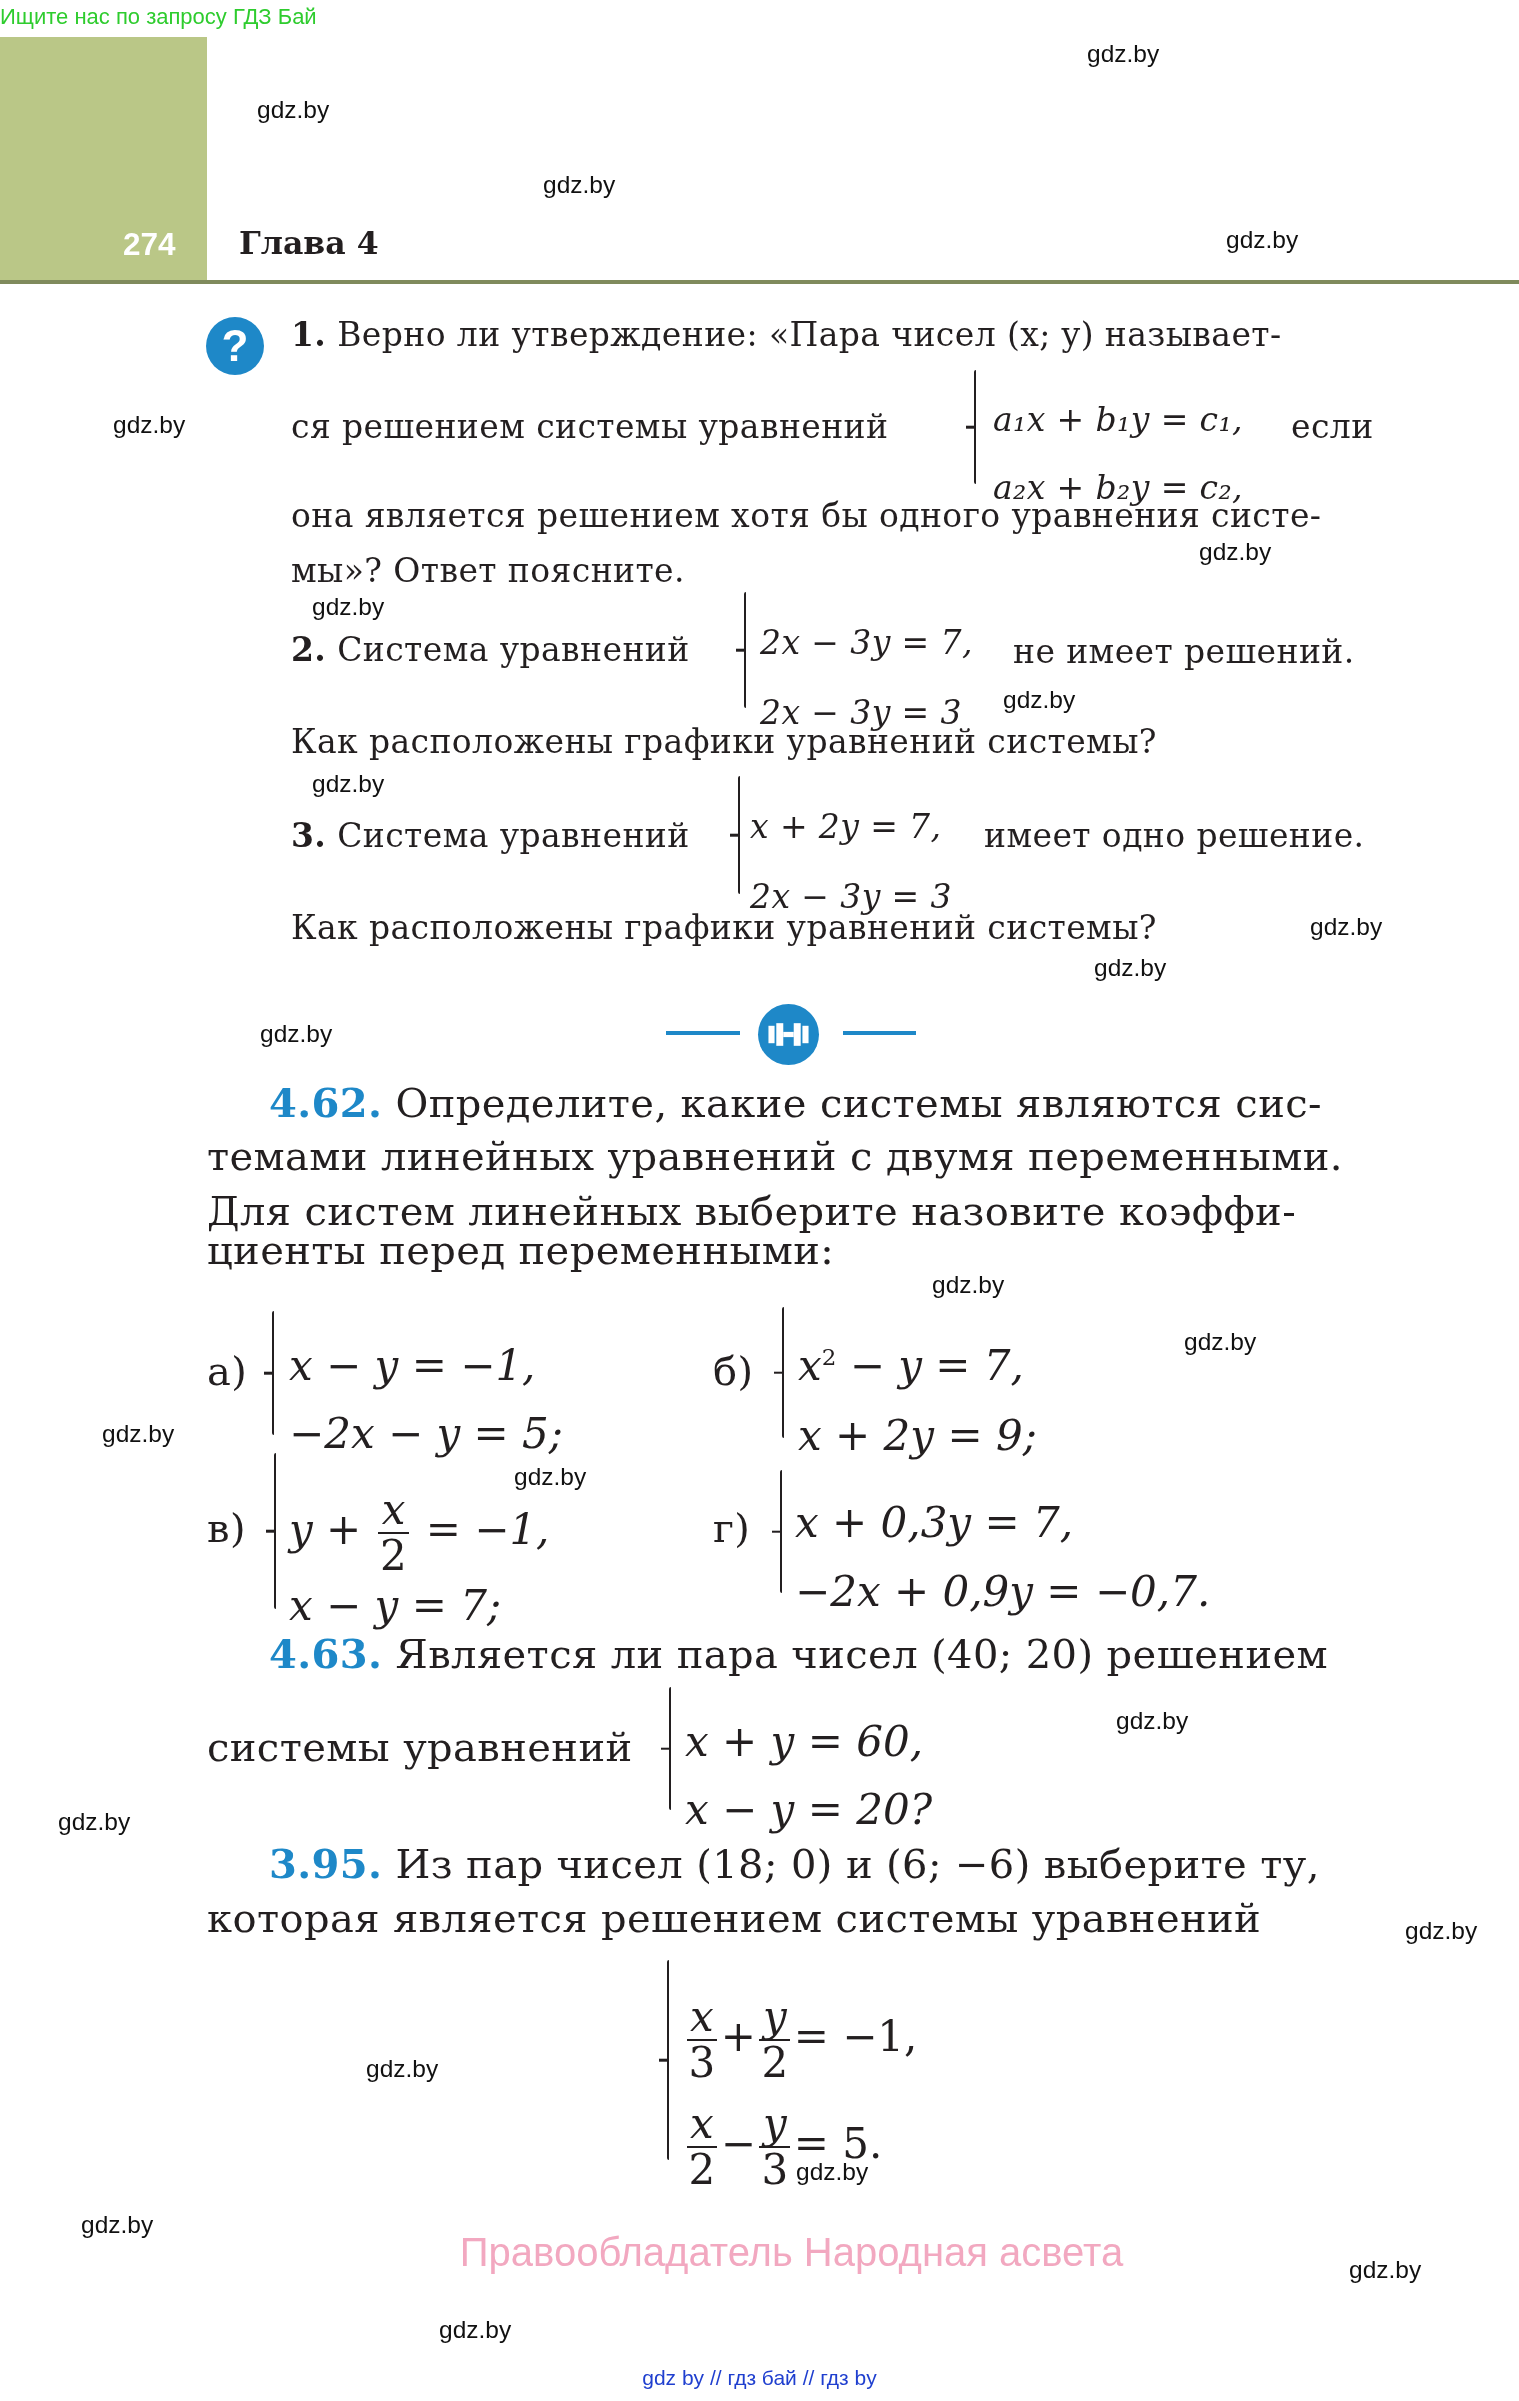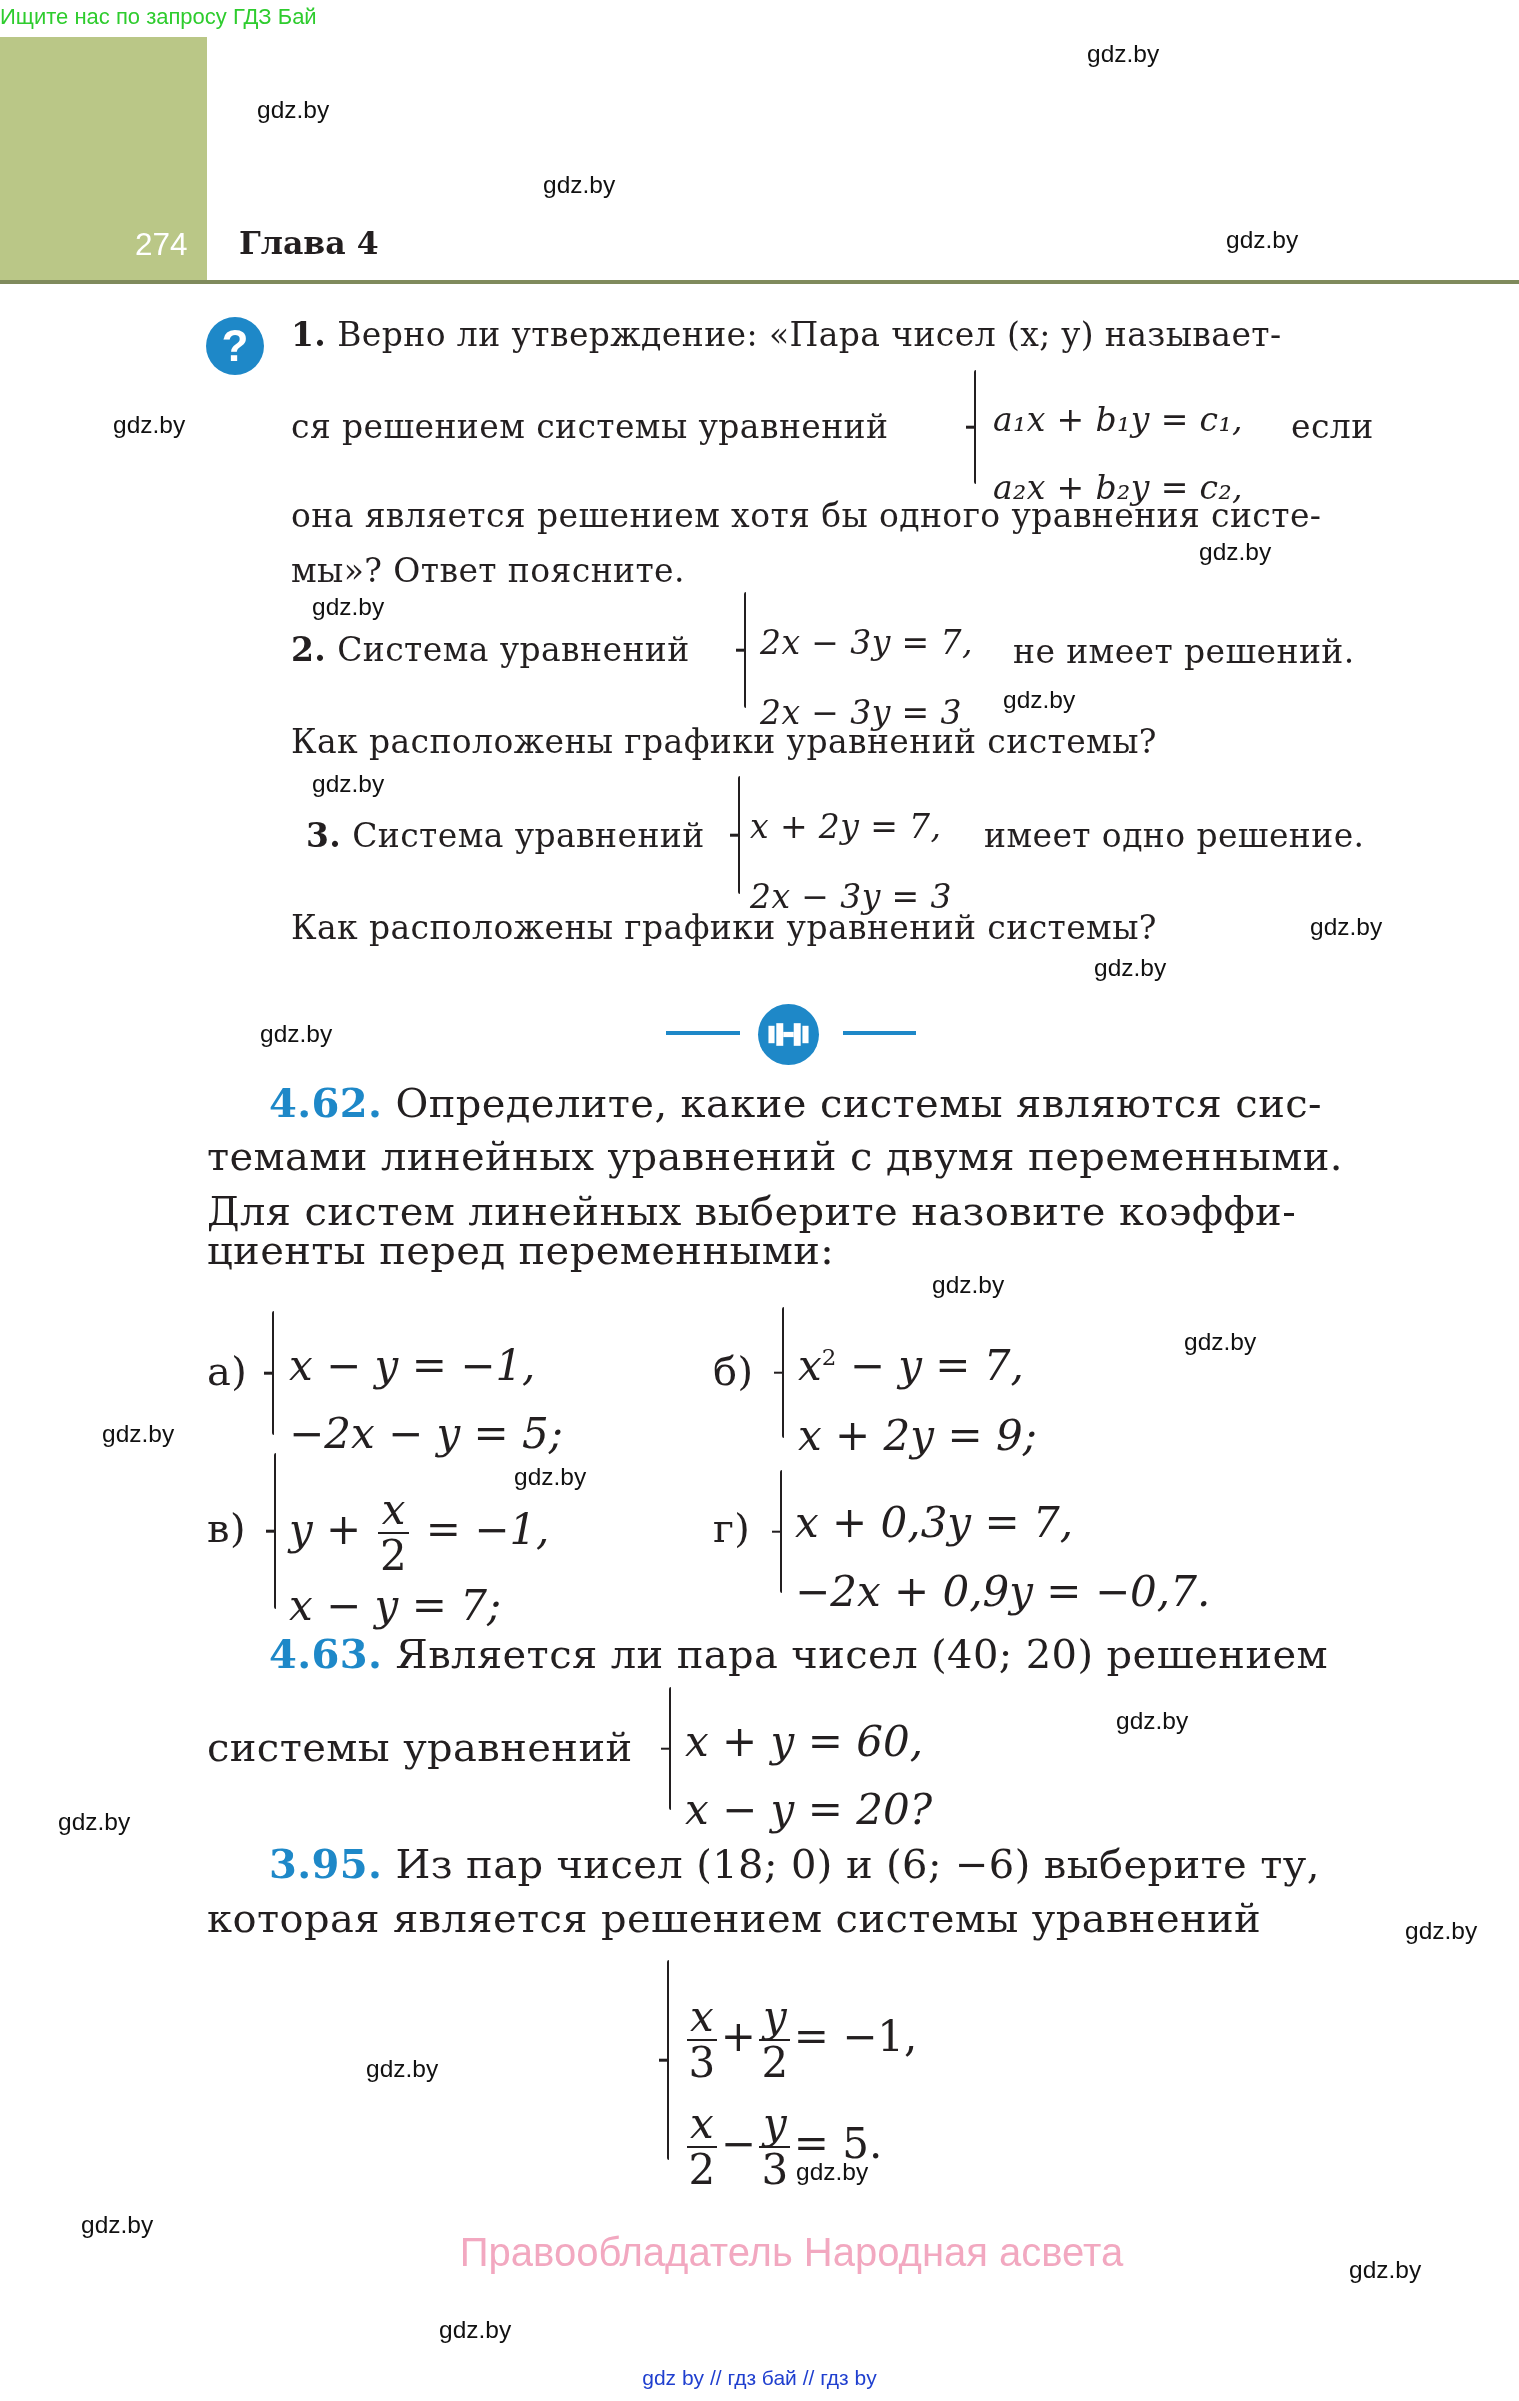--- a/index.html
+++ b/index.html
@@ -3,22 +3,22 @@
 <meta charset="utf-8">
 <style>
   html, body { margin:0; padding:0; background:#ffffff; }
   body { width:1519px; height:2401px; position:relative; overflow:hidden;
          font-family:"DejaVu Serif", "Liberation Serif", serif; color:#231f20; }
   .abs { position:absolute; white-space:nowrap; }
   .top-banner { left:0; width:1519px; top:3.5px; text-align:left; color:#2ecc2e;
                 font-family:"Liberation Sans", sans-serif; font-size:22px; }
   .sidebar { left:0; top:37px; width:207px; height:245px; background:#bac787; }
   .header-rule { left:0; top:280px; width:1519px; height:4.4px; background:#7f8a5c; }
-  .page-num { left:123px; top:226px; font-family:"Liberation Sans", sans-serif; font-weight:normal;
-              font-size:31.5px; color:#ffffff;margin-left:12px; }
+  .page-num { left:123px; top:226px; font-family:"Liberation Sans", sans-serif; font-weight:bold;
+              font-size:31.5px; color:#ffffff; }
   .chapter { left:239px; top:224px; font-family:"DejaVu Serif", serif; font-weight:bold; font-size:31.5px; }
   .wm { font-family:"Liberation Sans", sans-serif; font-size:24.5px; color:#111; }
   .q-icon { left:206px; top:317px; width:58px; height:58px; border-radius:50%; background:#1e88c8;
             color:#fff; font-family:"Liberation Sans", sans-serif; font-weight:bold; font-size:44px;
             text-align:center; line-height:58px; }
   .qtext { font-size:33px; letter-spacing:0.4px; }
   .qnum { font-weight:bold; }
   .math { font-family:"DejaVu Serif", serif; font-style:italic;margin-top:28px; }
   .brace { position:absolute; border-left:2.6px solid #231f20; border-radius:15.8px 0 0 15.8px; }
   .brace::before { content:""; position:absolute; left:-10.5px; top:50%; width:8.8px; height:2.6px;
@@ -88,21 +88,21 @@
 <div class="abs qtext" style="left:291px;top:630px">
   <span class="qnum">2.</span>
   <span>Система уравнений</span>
 </div>
 <div class="brace" style="left:744px;top:592px;height:116px"></div>
 <div class="abs qtext math" style="left:760px;top:595px">2x − 3y = 7,</div>
 <div class="abs qtext math" style="left:760px;top:665px">2x − 3y = 3</div>
 <div class="abs qtext" style="left:1013px;top:632px">не имеет решений.</div>
 <div class="abs qtext" style="left:291px;top:722px">Как расположены графики уравнений системы?</div>
 
-<div class="abs qtext" style="left:306px;top:816px">
+<div class="abs qtext" style="left:291px;top:816px">
   <span class="qnum">3.</span>
   <span>Система уравнений</span>
 </div>
 <div class="brace" style="left:738px;top:776px;height:118px"></div>
 <div class="abs qtext math" style="left:750px;top:779px">x + 2y = 7,</div>
 <div class="abs qtext math" style="left:750px;top:849px">2x − 3y = 3</div>
 <div class="abs qtext" style="left:984px;top:816px">имеет одно решение.</div>
 <div class="abs qtext" style="left:291px;top:908px">Как расположены графики уравнений системы?</div>
 
 <div class="abs sep-line" style="left:666px;top:1031px;width:74px"></div>

